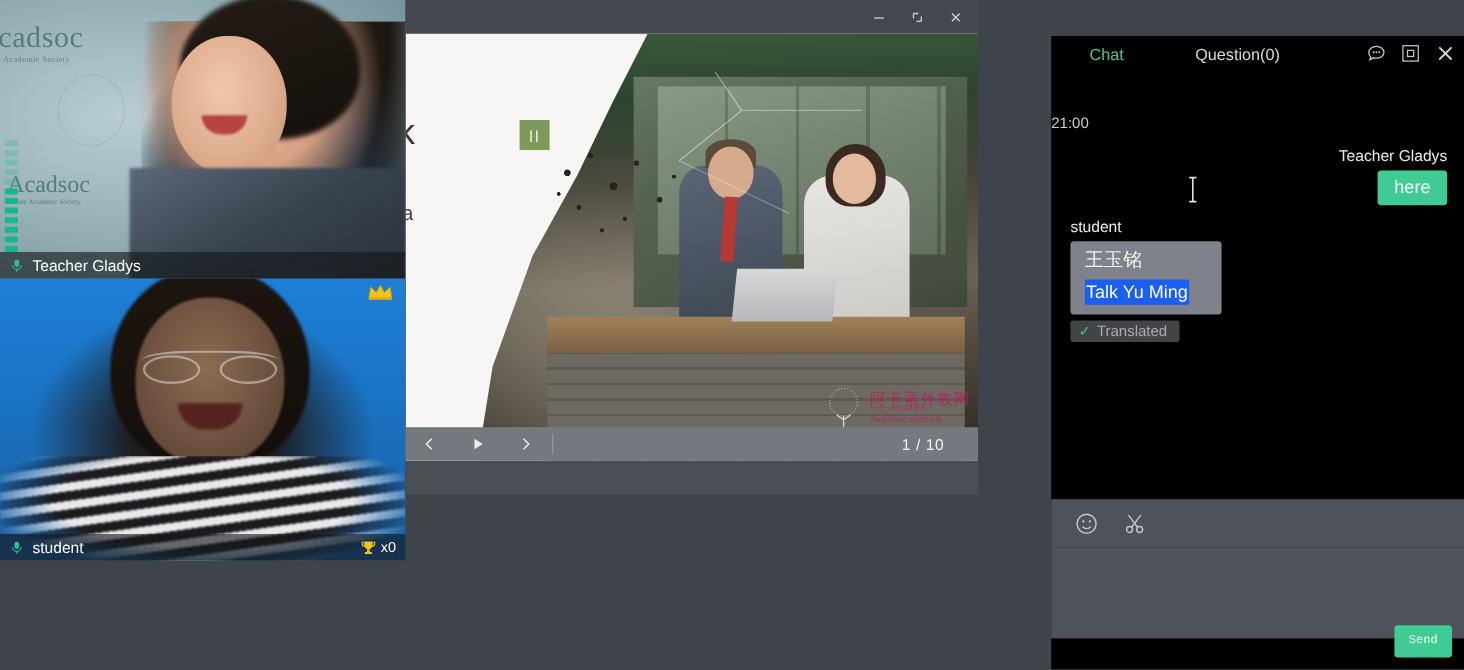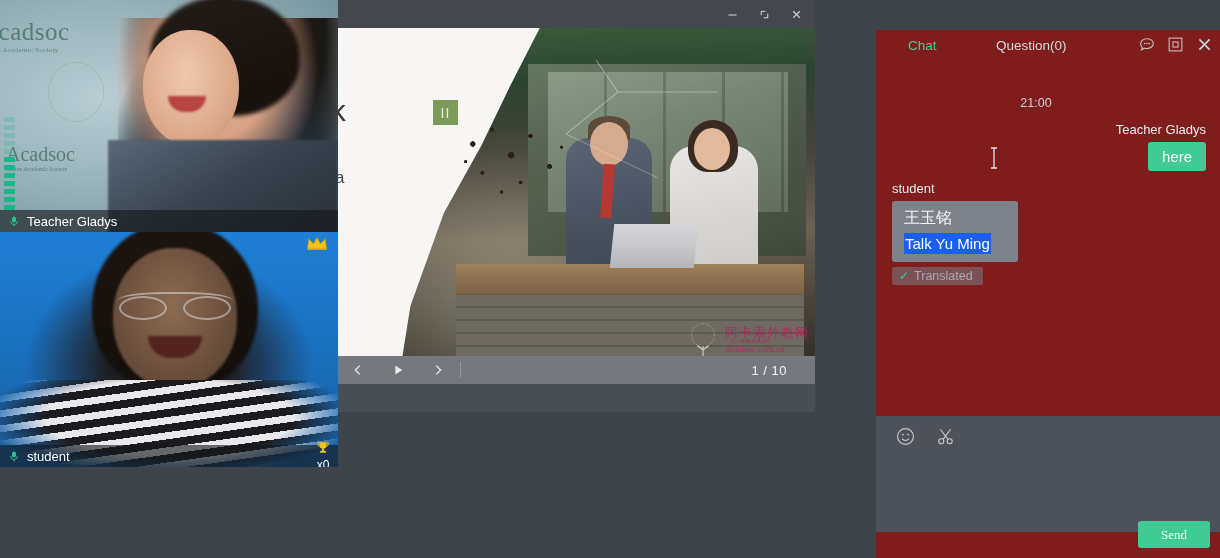--- a/index.html
+++ b/index.html
@@ -117,21 +117,21 @@
 
   .name-bar {
     position: absolute; left: 0; bottom: 0; width: 338px; height: 22px;
     background: rgba(20,22,26,.62);
     display:flex; align-items:center; padding: 0 8px;
     color:#fff; font-size: 13px;
   }
   .mic-ico { width: 12px; height: 15px; margin-right: 7px; flex: 0 0 auto; }
   .name-bar .nm { white-space: nowrap; }
   .name-bar .spacer { flex:1 1 auto; }
-  .trophy-wrap { display:flex; align-items:center; gap:3px; font-size:12px;flex-direction:column; }
+  .trophy-wrap { display:flex; align-items:center; gap:3px; font-size:12px; }
 
   #crown { position:absolute; right: 10px; top: 3px; width: 22px; height: 16px; }
 
   
   #ppt-window { position: absolute; left: 338px; top: 0; width: 477px; height: 412px; background:#4a4e55; }
   #ppt-title {
     position: relative; height: 28px; background: #44474e;
     display: flex; align-items: center; justify-content: center;
     color: #e6e6e8; font-size: 12.5px;
   }
@@ -231,31 +231,31 @@
   #ppt-ctrl {
     position:absolute; left:0; bottom:0; width:477px; height:28px; background:#75797f;
     display:flex; align-items:center;
   }
   .ctrl-btn { width: 40px; height: 28px; display:flex; align-items:center; justify-content:center; color:#e9eaec; }
   .ctrl-sep { width:1px; height:16px; background: rgba(255,255,255,.22); margin: 0 6px 0 2px; }
   #ppt-ctrl .grow { flex:1 1 auto; }
   #page-ind { color:#f1f2f3; font-size: 13px; margin-right: 28px; letter-spacing:.5px; }
 
   
-  #chat-panel { position:absolute; left:876px; top:30px; width:344px; height:528px; background:#7f1d1d; }
+  #chat-panel { position:absolute; left:876px; top:30px; width:344px; height:528px; background:#000000; }
   #chat-tabs { position:relative; height: 34px; }
   .tab { position:absolute; top:8px; font-size: 13.5px; }
   #tab-chat { left: 32px; color:#57c39c; }
   #tab-question { left: 120px; color:#d8d9dc; }
   #tab-underline { position:absolute; left:24px; top:30px; width:44px; height:2px; background:transparent; }
   .chat-hdr-icons { position:absolute; right:6px; top:5px; display:flex; align-items:center; gap:10px; }
   .hdr-ico { width:19px; height:19px; color:#c9cacd; display:flex; align-items:center; justify-content:center; }
 
   #msg-area { position:absolute; left:0; top:34px; width:344px; height:352px; }
-  #ts { position:absolute; left:0; top:32px; width:344px; text-align:center; color:#cfd0d3; font-size:12.5px; padding-right: 24px; }
+  #ts { position:absolute; left:0; top:32px; width:344px; color:#cfd0d3; font-size:12.5px; padding-right: 24px; }
   #caret { position:absolute; left:112px; top:82px; width:2px; height:22px; }
 
   .msg { position:absolute; }
   #msg-teacher { right: 14px; top: 58px; text-align: right; }
   #msg-teacher .who { color:#e9eaec; font-size:13px; margin-bottom:5px; }
   #msg-teacher .bubble {
     display:inline-block; background:#3fcb93; color:#f3fffa; font-size:15px;
     padding: 6px 14px; border-radius:3px;
   }
   #msg-student { left: 16px; top: 117px; }
@@ -277,23 +277,23 @@
     display:flex; align-items:center; gap:18px; padding-left:18px;
     background:#4e525a;
   }
   .tool-ico { width:22px; height:22px; color:#c6c8cc; display:flex; align-items:center; justify-content:center; }
   #chat-input {
     position:absolute; left:0; top:426px; width:344px; height:76px; background:#4e525a;
     border:0; outline:none; resize:none; color:#e6e7e9; font-size:13px;
     padding:6px 14px; font-family:"Liberation Sans", sans-serif;
   }
   #send-btn {
-    position:absolute; right: 10px; bottom: 10px; width: 72px; height: 27px;
+    position:absolute; right: 10px; bottom: 10px; width: 48px; height: 27px;
     background:#3fcb93; color:#f2fff9; border:0; border-radius:3px;
-    font-size:13px; font-family:Liberation Serif, serif; cursor:pointer;
+    font-size:10px; font-family:Liberation Mono, monospace; cursor:pointer;
   }
   #chat-divider { position:absolute; left:0; top:386px; width:344px; height:1px; background: rgba(255,255,255,.05); }
 </style>
 </head>
 <body>
 
 <div id="root">
 
   <div class="video-col">
 

